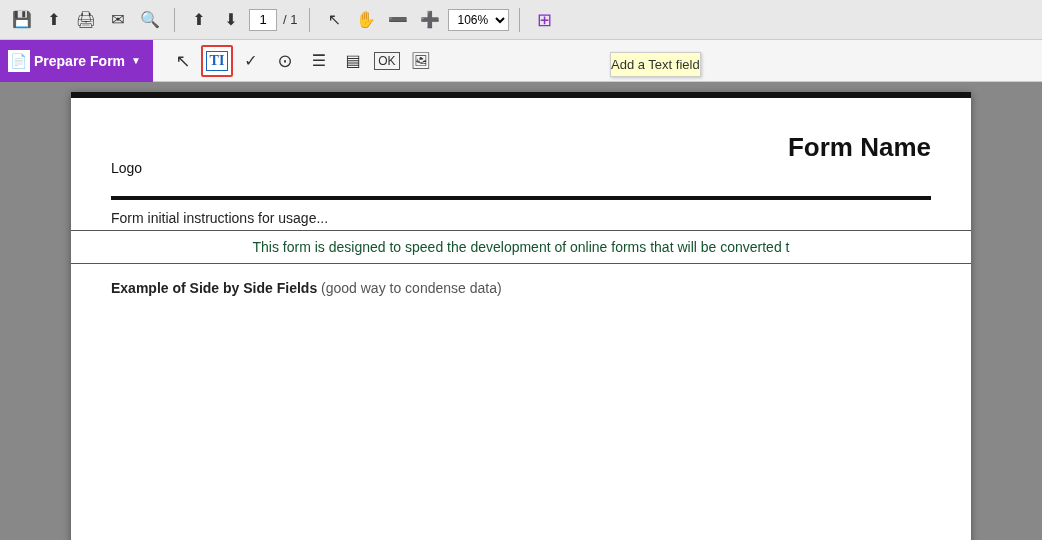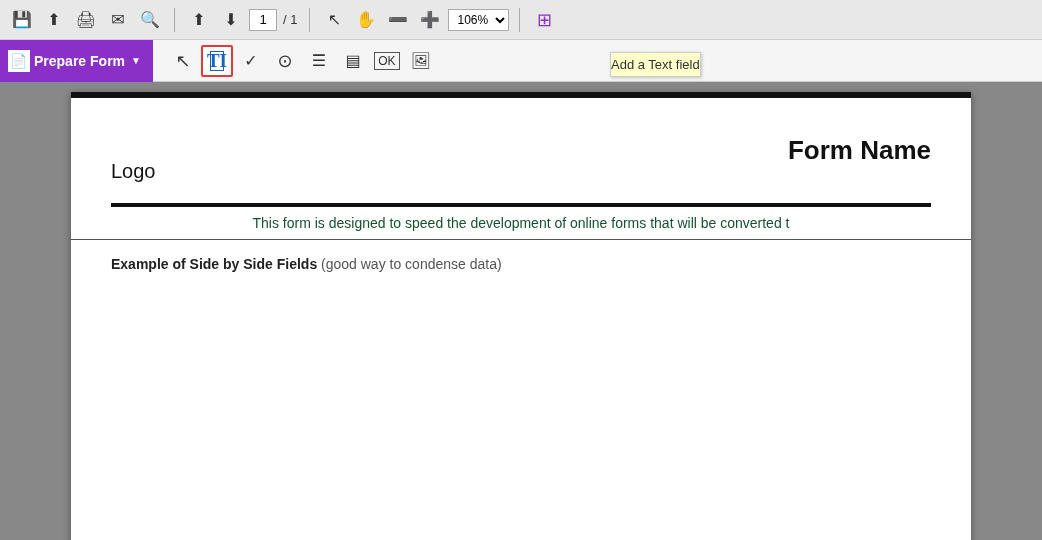--- a/index.html
+++ b/index.html
@@ -159,21 +159,21 @@
       background: #111;
       width: 100%;
     }
 
     .doc-header-content {
       display: flex;
       align-items: center;
       padding: 20px 40px;
     }
     .doc-logo {
-      font-size: 20px;
+      font-size: 14px;
       font-weight: normal;
       color: #111;
       min-width: 180px;
       margin-top: 42px;
     }
     .doc-form-name {
       font-size: 26px;
       font-weight: bold;
       color: #111;
       text-align: right;
@@ -209,26 +209,26 @@
     }
     .doc-example strong {
       font-weight: bold;
     }
     .doc-example span {
       color: #555;
     }
 
     
     .text-field-icon {
-      font-size: 19px;
+      font-size: 14px;
       font-weight: bold;
       color: #1565C0;
       font-family: serif;
       border: 1px solid #1565C0;
-      width: 14px;
+      width: 22px;
       height: 20px;
       display: flex;
       align-items: center;
       justify-content: center;
     }
   </style>
 </head>
 <body>
 
 <div class="toolbar-top">
@@ -304,19 +304,20 @@
 </div>
 
 <div class="document-area">
   <div class="document-page">
     <div class="doc-header-line"></div>
     <div class="doc-header-content">
       <div class="doc-logo">Logo</div>
       <div class="doc-form-name">Form Name</div>
     </div>
     <div class="doc-divider"></div>
+    <div class="doc-instructions">Form initial instructions for usage...</div>
     <div class="doc-description">This form is designed to speed the development of online forms that will be converted t</div>
     <div class="doc-example">
       <strong>Example of Side by Side Fields</strong>
       <span>(good way to condense data)</span>
     </div>
   </div>
 </div>
 
 </body></html>

